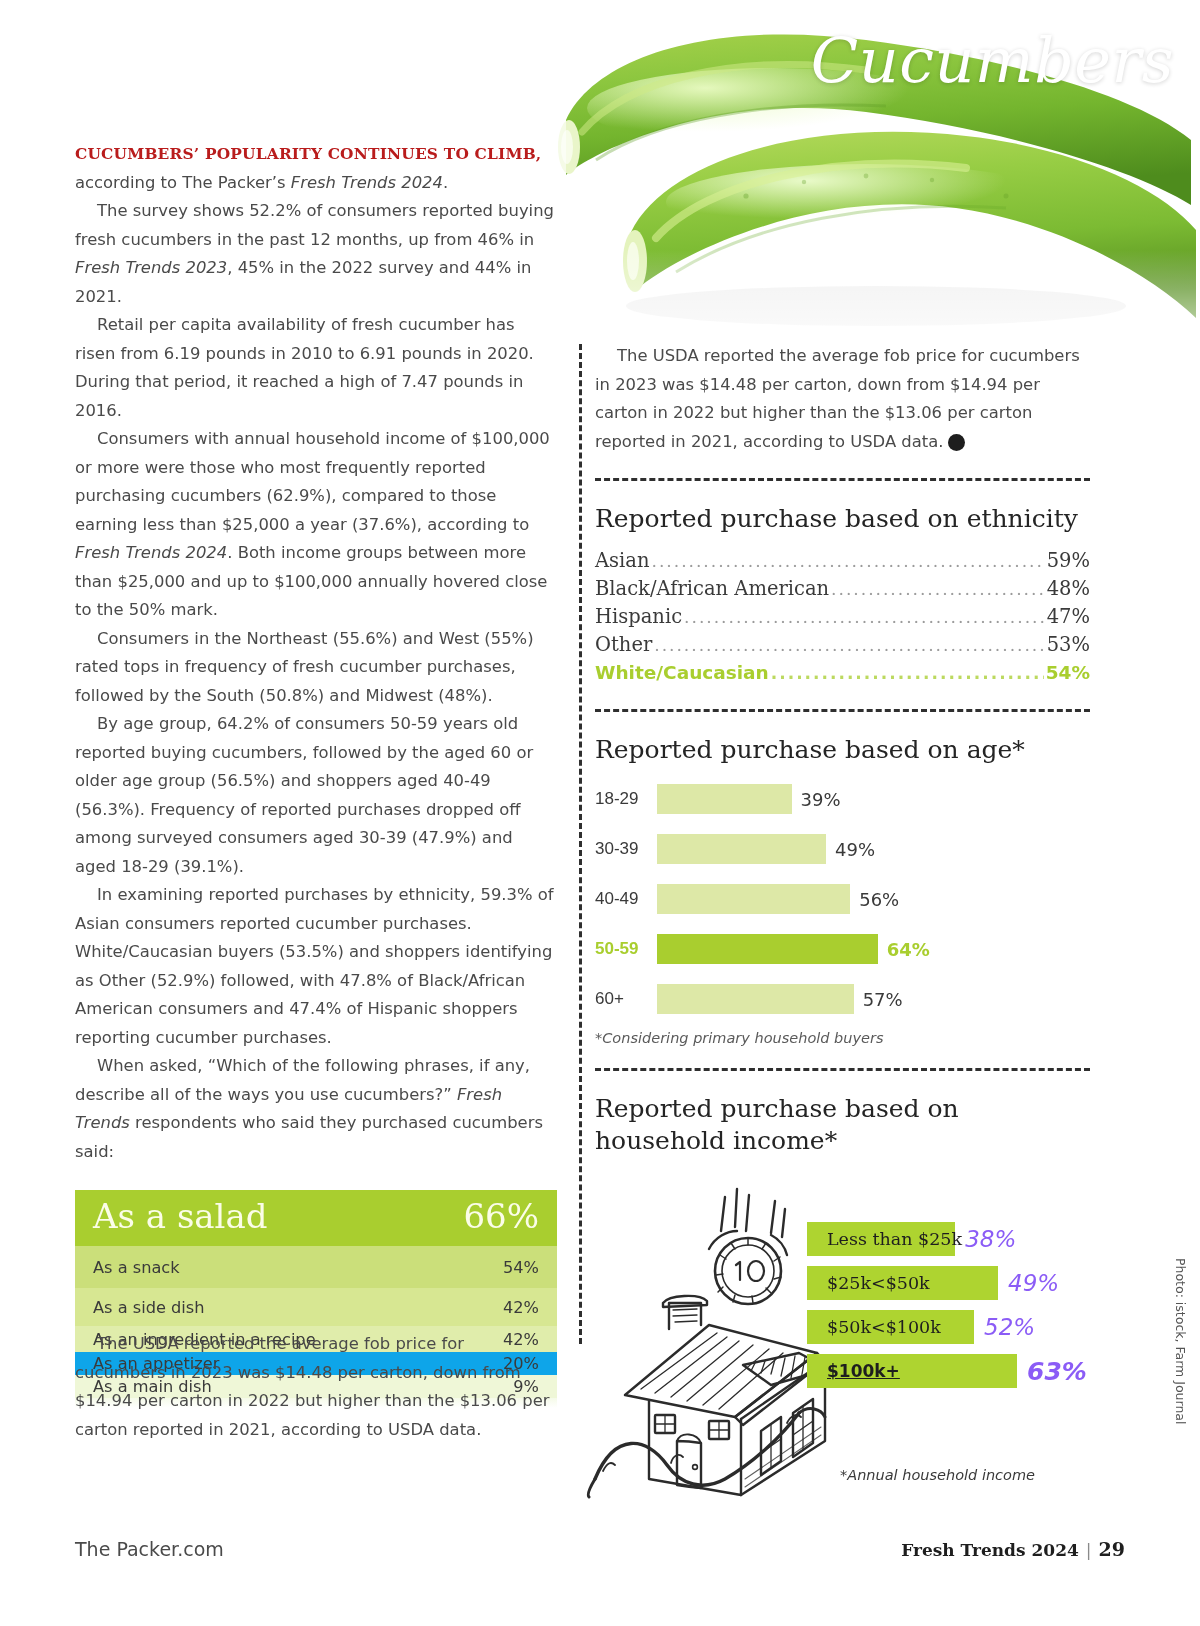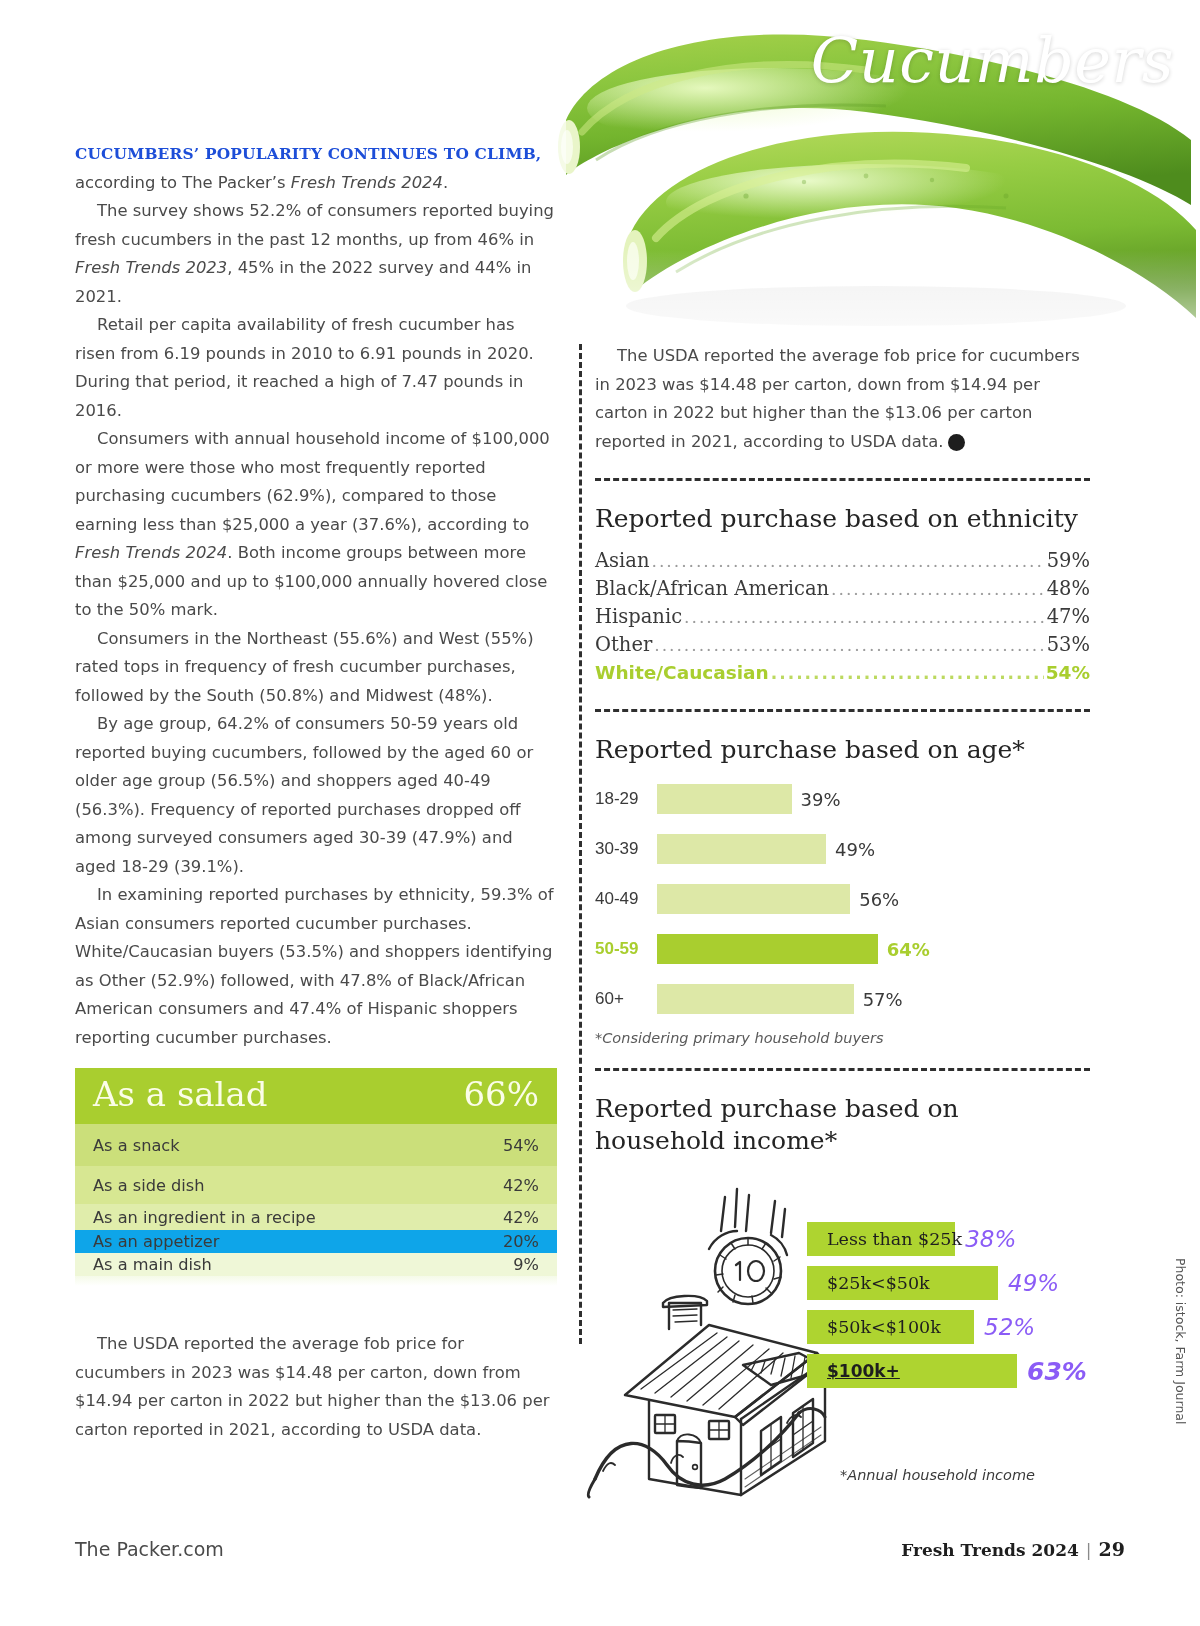--- a/index.html
+++ b/index.html
@@ -62,26 +62,26 @@
     margin: 0;
     text-indent: 22px;
   }
   .para.noindent { text-indent: 0; }
   .para + .para { margin-top: 0px; }
   .lede {
     font-family: "DejaVu Serif", serif;
     font-weight: bold;
     font-size: 15.4px;
     letter-spacing: .2px;
-    color: #1d4ed8;
+    color: #b91c1c;
   }
   .ital { font-style: italic; }
 
   
-  #usage-table { margin-top: 16px; width: 482px; }
+  #usage-table { margin-top: 24px; width: 482px; }
   .ut-head {
     background: #a9ce2f;
     display: flex; align-items: center; justify-content: space-between;
     padding: 8px 18px 12px 18px;
     height: 56px;
   }
   .ut-head .lbl {
     font-family: "DejaVu Serif", serif;
     font-size: 34px; color: #fbfde8; font-weight: 400;
   }
@@ -347,20 +347,23 @@
   <p class="para">
     <span>Consumers with annual household income of $100,000 or more were those who most frequently reported purchasing cucumbers (62.9%), compared to those earning less than $25,000 a year (37.6%), according to </span><span class="ital">Fresh Trends 2024</span><span>. Both income groups between more than $25,000 and up to $100,000 annually hovered close to the 50% mark.</span>
   </p>
 
   <p class="para">Consumers in the Northeast (55.6%) and West (55%) rated tops in frequency of fresh cucumber purchases, followed by the South (50.8%) and Midwest (48%).</p>
 
   <p class="para">By age group, 64.2% of consumers 50-59 years old reported buying cucumbers, followed by the aged 60 or older age group (56.5%) and shoppers aged 40-49 (56.3%). Frequency of reported purchases dropped off among surveyed consumers aged 30-39 (47.9%) and aged 18-29 (39.1%).</p>
 
   <p class="para">In examining reported purchases by ethnicity, 59.3% of Asian consumers reported cucumber purchases. White/Caucasian buyers (53.5%) and shoppers identifying as Other (52.9%) followed, with 47.8% of Black/African American consumers and 47.4% of Hispanic shoppers reporting cucumber purchases.</p>
 
+  <p class="para">
+    <span>When asked, “Which of the following phrases, if any, describe all of the ways you use cucumbers?” </span><span class="ital">Fresh Trends</span><span> respondents who said they purchased cucumbers said:</span>
+  </p>
 
   <div id="usage-table">
     <div class="ut-head">
       <span class="lbl">As a salad</span>
       <span class="val">66%</span>
     </div>
     <div class="ut-row" style="background:#cbdf7a;height:42px;">
       <span>As a snack</span>
       <span class="val">54%</span>
     </div>

